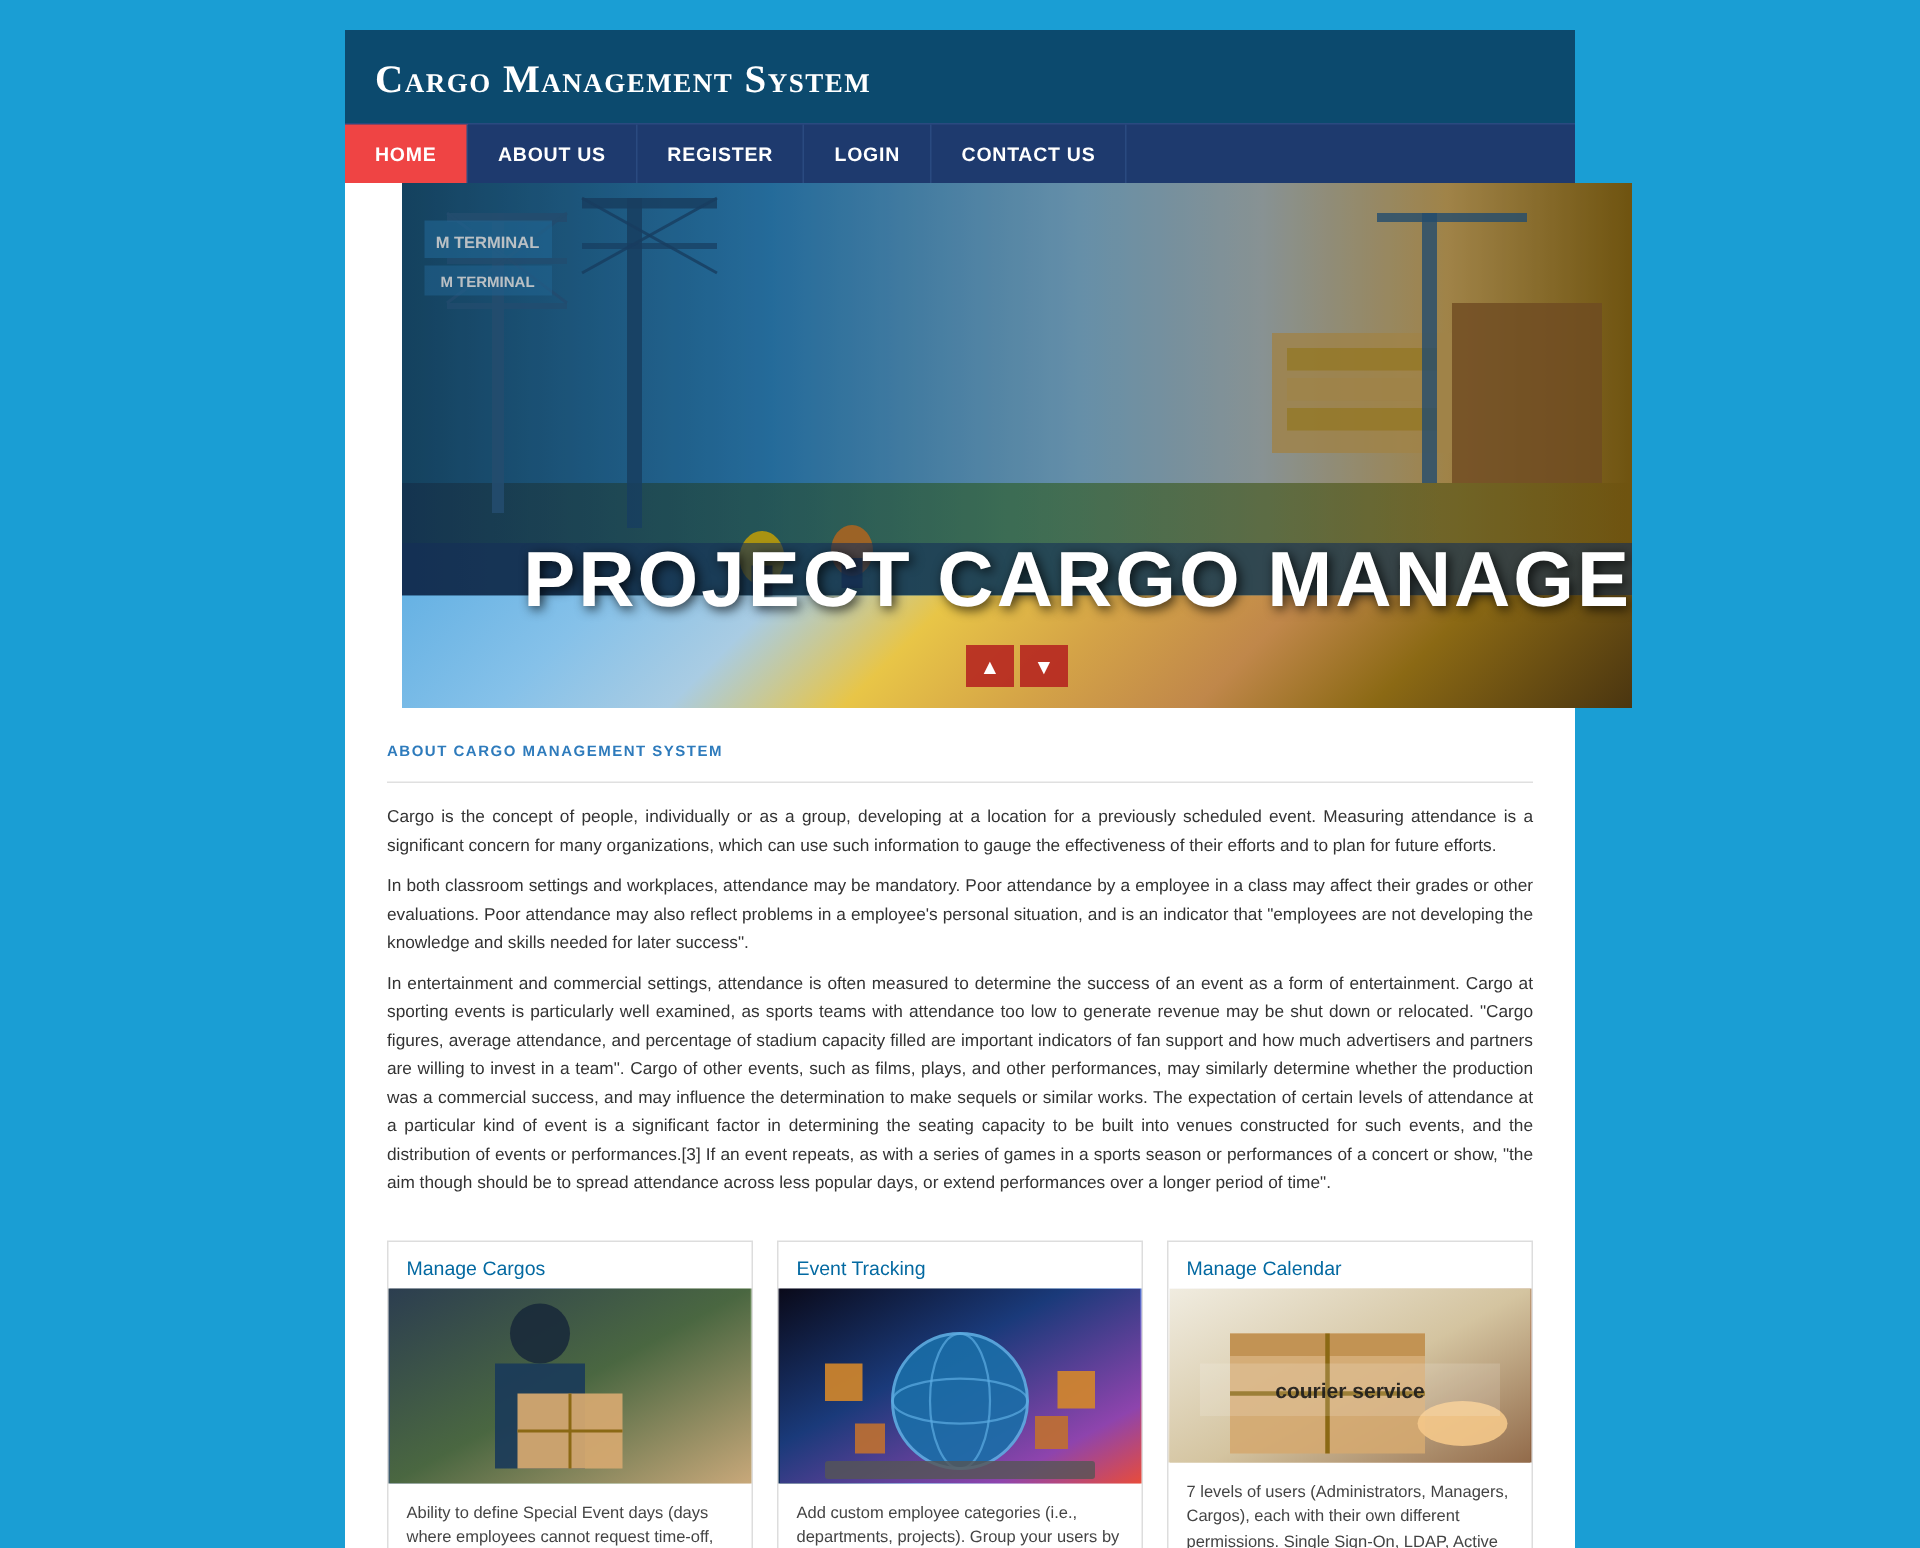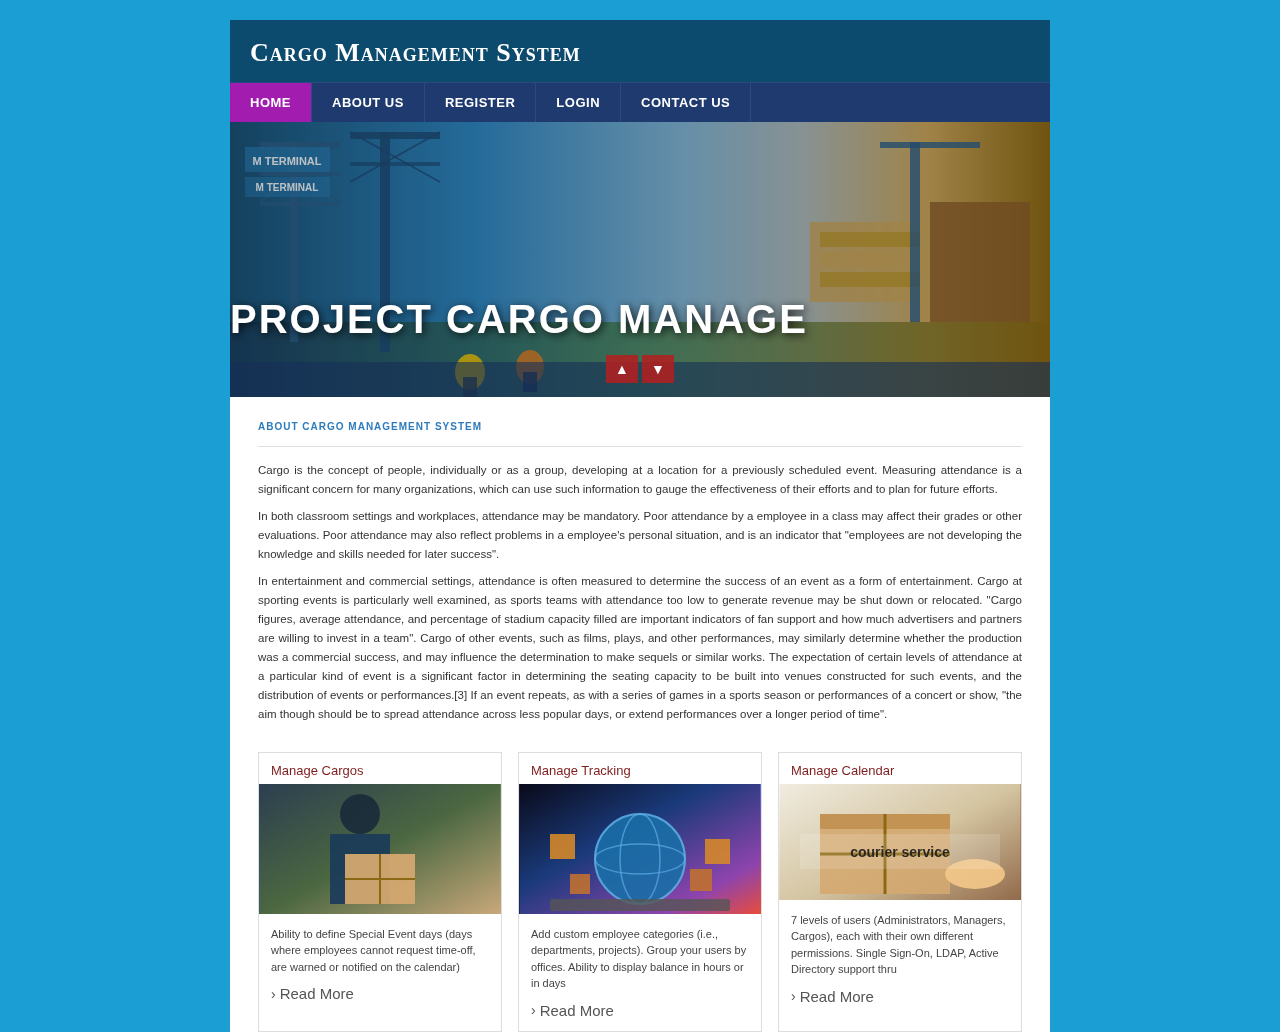--- a/index.html
+++ b/index.html
@@ -39,45 +39,46 @@
       color: #fff;
       padding: 12px 20px;
       font-size: 13px;
       font-weight: bold;
       text-transform: uppercase;
       cursor: pointer;
       border-right: 1px solid #2a4a80;
       letter-spacing: 0.5px;
     }
     .nav-item:hover, .nav-item.active {
-      background-color: #a21caf;
+      background-color: #ef4444;
     }
     
     .hero-banner {
       position: relative;
       width: 100%;
-      height: 275px;
+      height: 350px;
       overflow: hidden;
       background: linear-gradient(135deg, #1a6ea8 0%, #4ab0d4 30%, #8cbfd4 50%, #b8742a 70%, #d4a055 100%);
+      margin-left: 38px;
     }
     
     .hero-port {
       position: absolute;
       inset: 0;
       background: 
         linear-gradient(135deg, #2980b9 0%, #5dade2 20%, #85c1e9 35%, #a9cce3 45%, #e8c547 55%, #d4a347 65%, #c0874a 75%, #8B6914 85%, #4a3510 100%);
     }
     .hero-text {
       position: absolute;
       bottom: 55px;
       left: 0;
       right: 0;
-      text-align: left;
+      text-align: right;
       color: #fff;
-      font-size: 40px;
+      font-size: 52px;
       font-weight: 900;
       font-family: Impact, Arial Black, sans-serif;
       text-transform: uppercase;
       letter-spacing: 2px;
       text-shadow: 2px 2px 8px rgba(0,0,0,0.8);
     }
     
     .carousel-controls {
       position: absolute;
       bottom: 14px;
@@ -131,21 +132,21 @@
       gap: 16px;
       margin-top: 28px;
     }
     .card {
       flex: 1;
       border: 1px solid #ddd;
       background: #fff;
     }
     .card-title {
       font-size: 13px;
-      color: #7f1d1d;
+      color: #0369a1;
       padding: 10px 12px 6px 12px;
       font-weight: normal;
     }
     .card-image {
       width: 100%;
       height: 130px;
       display: block;
       overflow: hidden;
     }
     
@@ -309,21 +310,21 @@
             <line x1="85" y1="95" x2="155" y2="95" stroke="#8B6914" stroke-width="2"></line>
           </svg>
         </div>
         <div class="card-body">
           <p class="card-desc">Ability to define Special Event days (days where employees cannot request time-off, are warned or notified on the calendar)</p>
           <div class="card-read-more">Read More</div>
         </div>
       </div>
 
       <div class="card">
-        <div class="card-title">Manage Tracking</div>
+        <div class="card-title">Event Tracking</div>
         <div class="card-img-tracking card-image">
           <svg width="100%" height="130" viewBox="0 0 240 130" xmlns="http://www.w3.org/2000/svg">
             <defs>
               <linearGradient id="trackGrad" x1="0%" y1="0%" x2="100%" y2="100%">
                 <stop offset="0%" style="stop-color:#0a0a1a"></stop>
                 <stop offset="40%" style="stop-color:#1a3a7a"></stop>
                 <stop offset="80%" style="stop-color:#8e44ad"></stop>
                 <stop offset="100%" style="stop-color:#e74c3c"></stop>
               </linearGradient>
             </defs>

